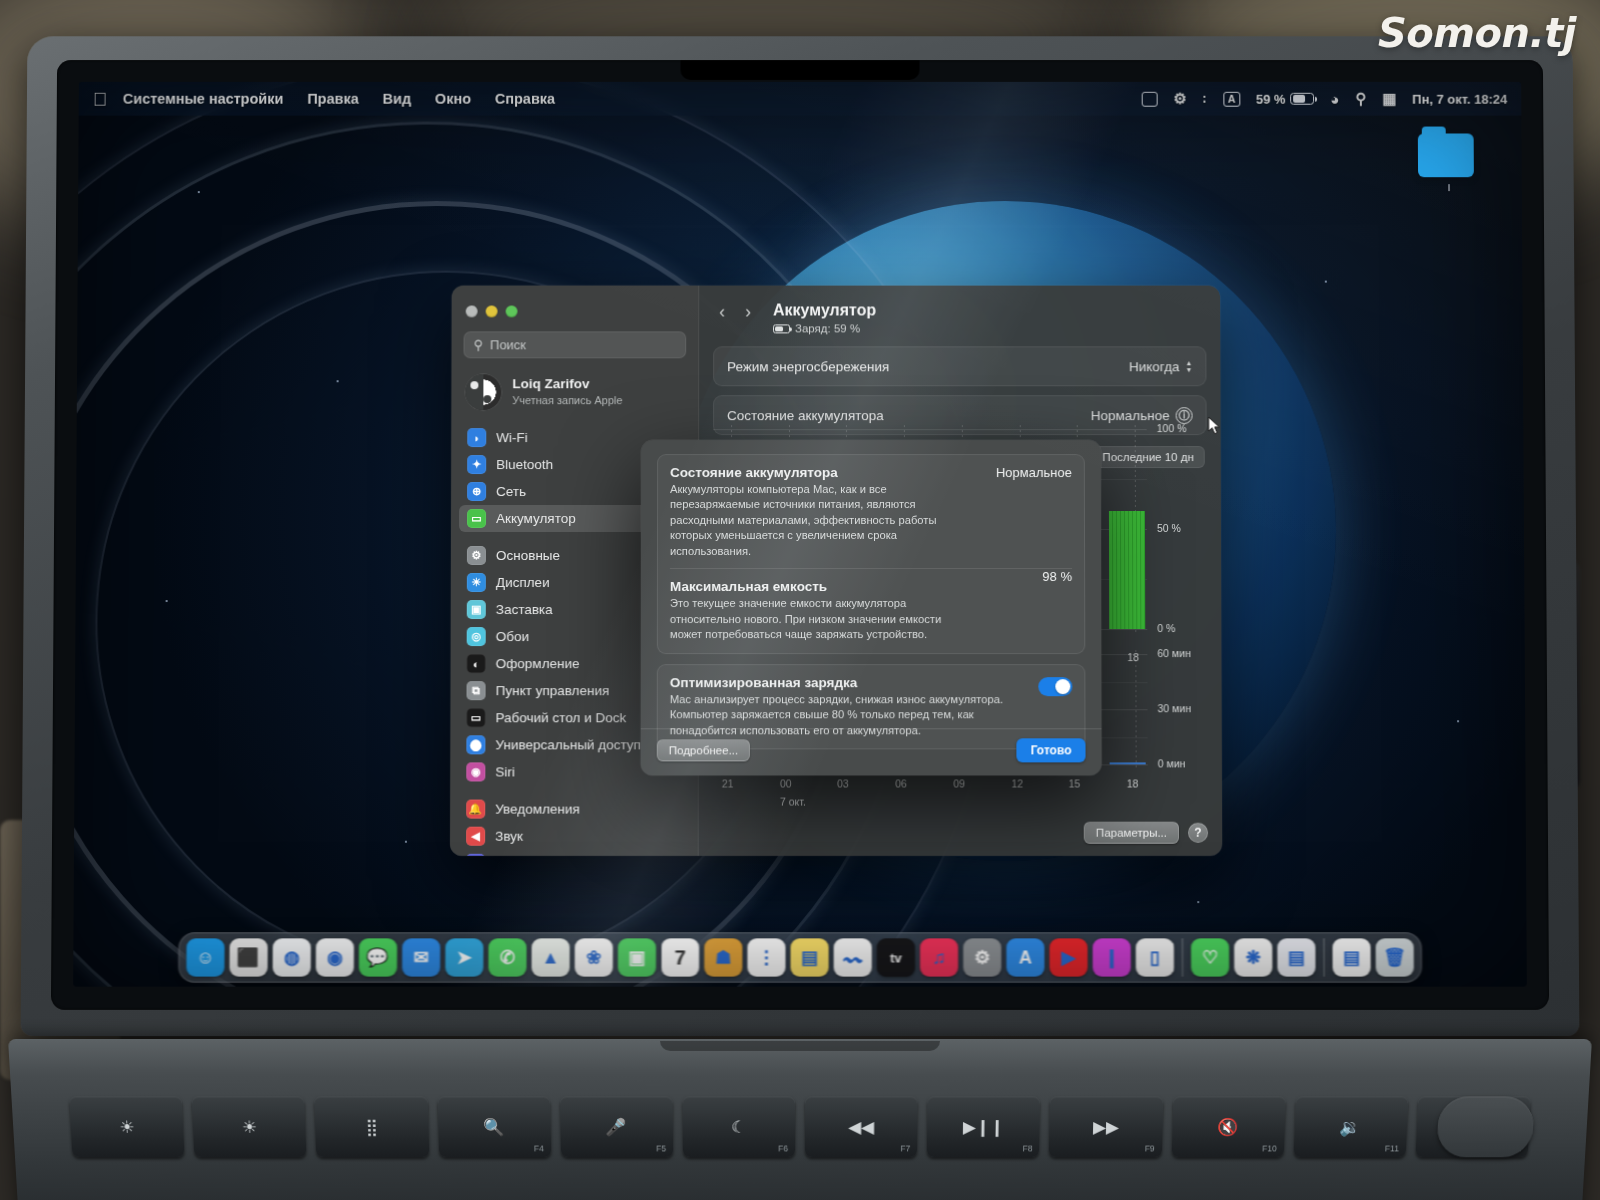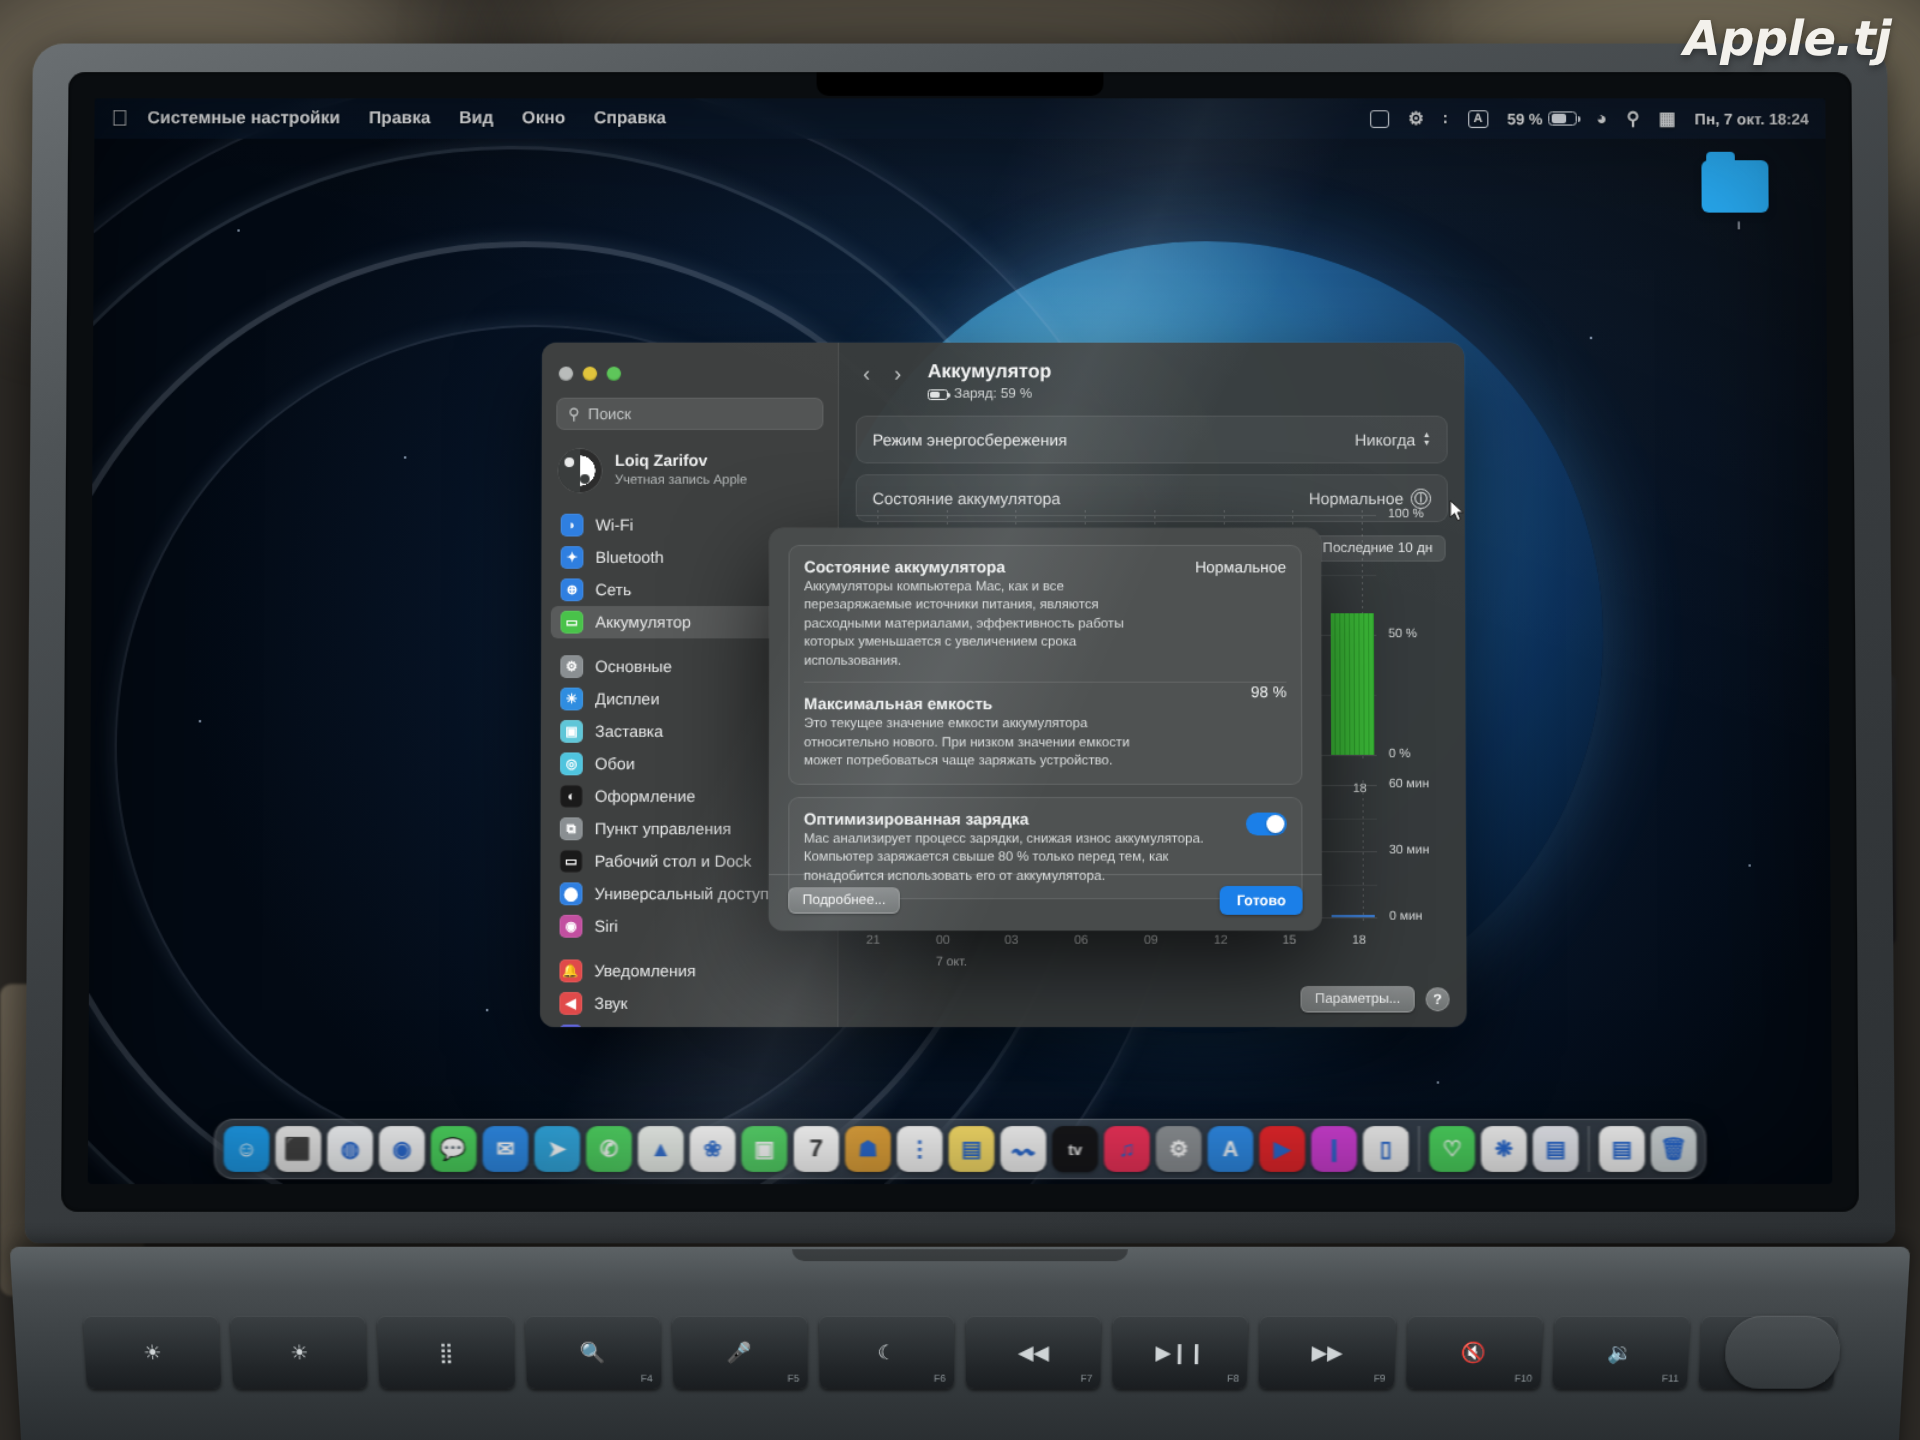--- a/index.html
+++ b/index.html
@@ -299,21 +299,21 @@
 <body>
 
 <div id="photo">
 
   <div class="room-blob" style="left:-80px;top:-60px;width:460px;height:300px;background:rgba(200,185,150,.38);"></div>
   <div class="room-blob" style="left:1150px;top:-70px;width:520px;height:280px;background:rgba(205,190,150,.40);"></div>
   <div class="room-blob" style="left:420px;top:-50px;width:700px;height:180px;background:rgba(120,110,90,.45);"></div>
   <div class="desk-obj" style="right:20px;top:560px;width:190px;height:230px;background:linear-gradient(150deg,#3b3a38,#17161a);"></div>
   <div class="desk-obj" style="left:0;top:820px;width:120px;height:260px;background:linear-gradient(120deg,#6b6253,#3b362d);"></div>
 
-  <div id="watermark">Apple.tj</div>
+  <div id="watermark">Somon.tj</div>
 
   <div id="laptop">
     <div id="lid">
       <div id="bezel">
         <div id="notch"></div>
 
         <div id="screen">
 
           <div class="earth"></div>
           <div class="ring" style="left:-140px;top:40px;width:980px;height:980px;border-width:3px;transform:rotate(-22deg);"></div>

